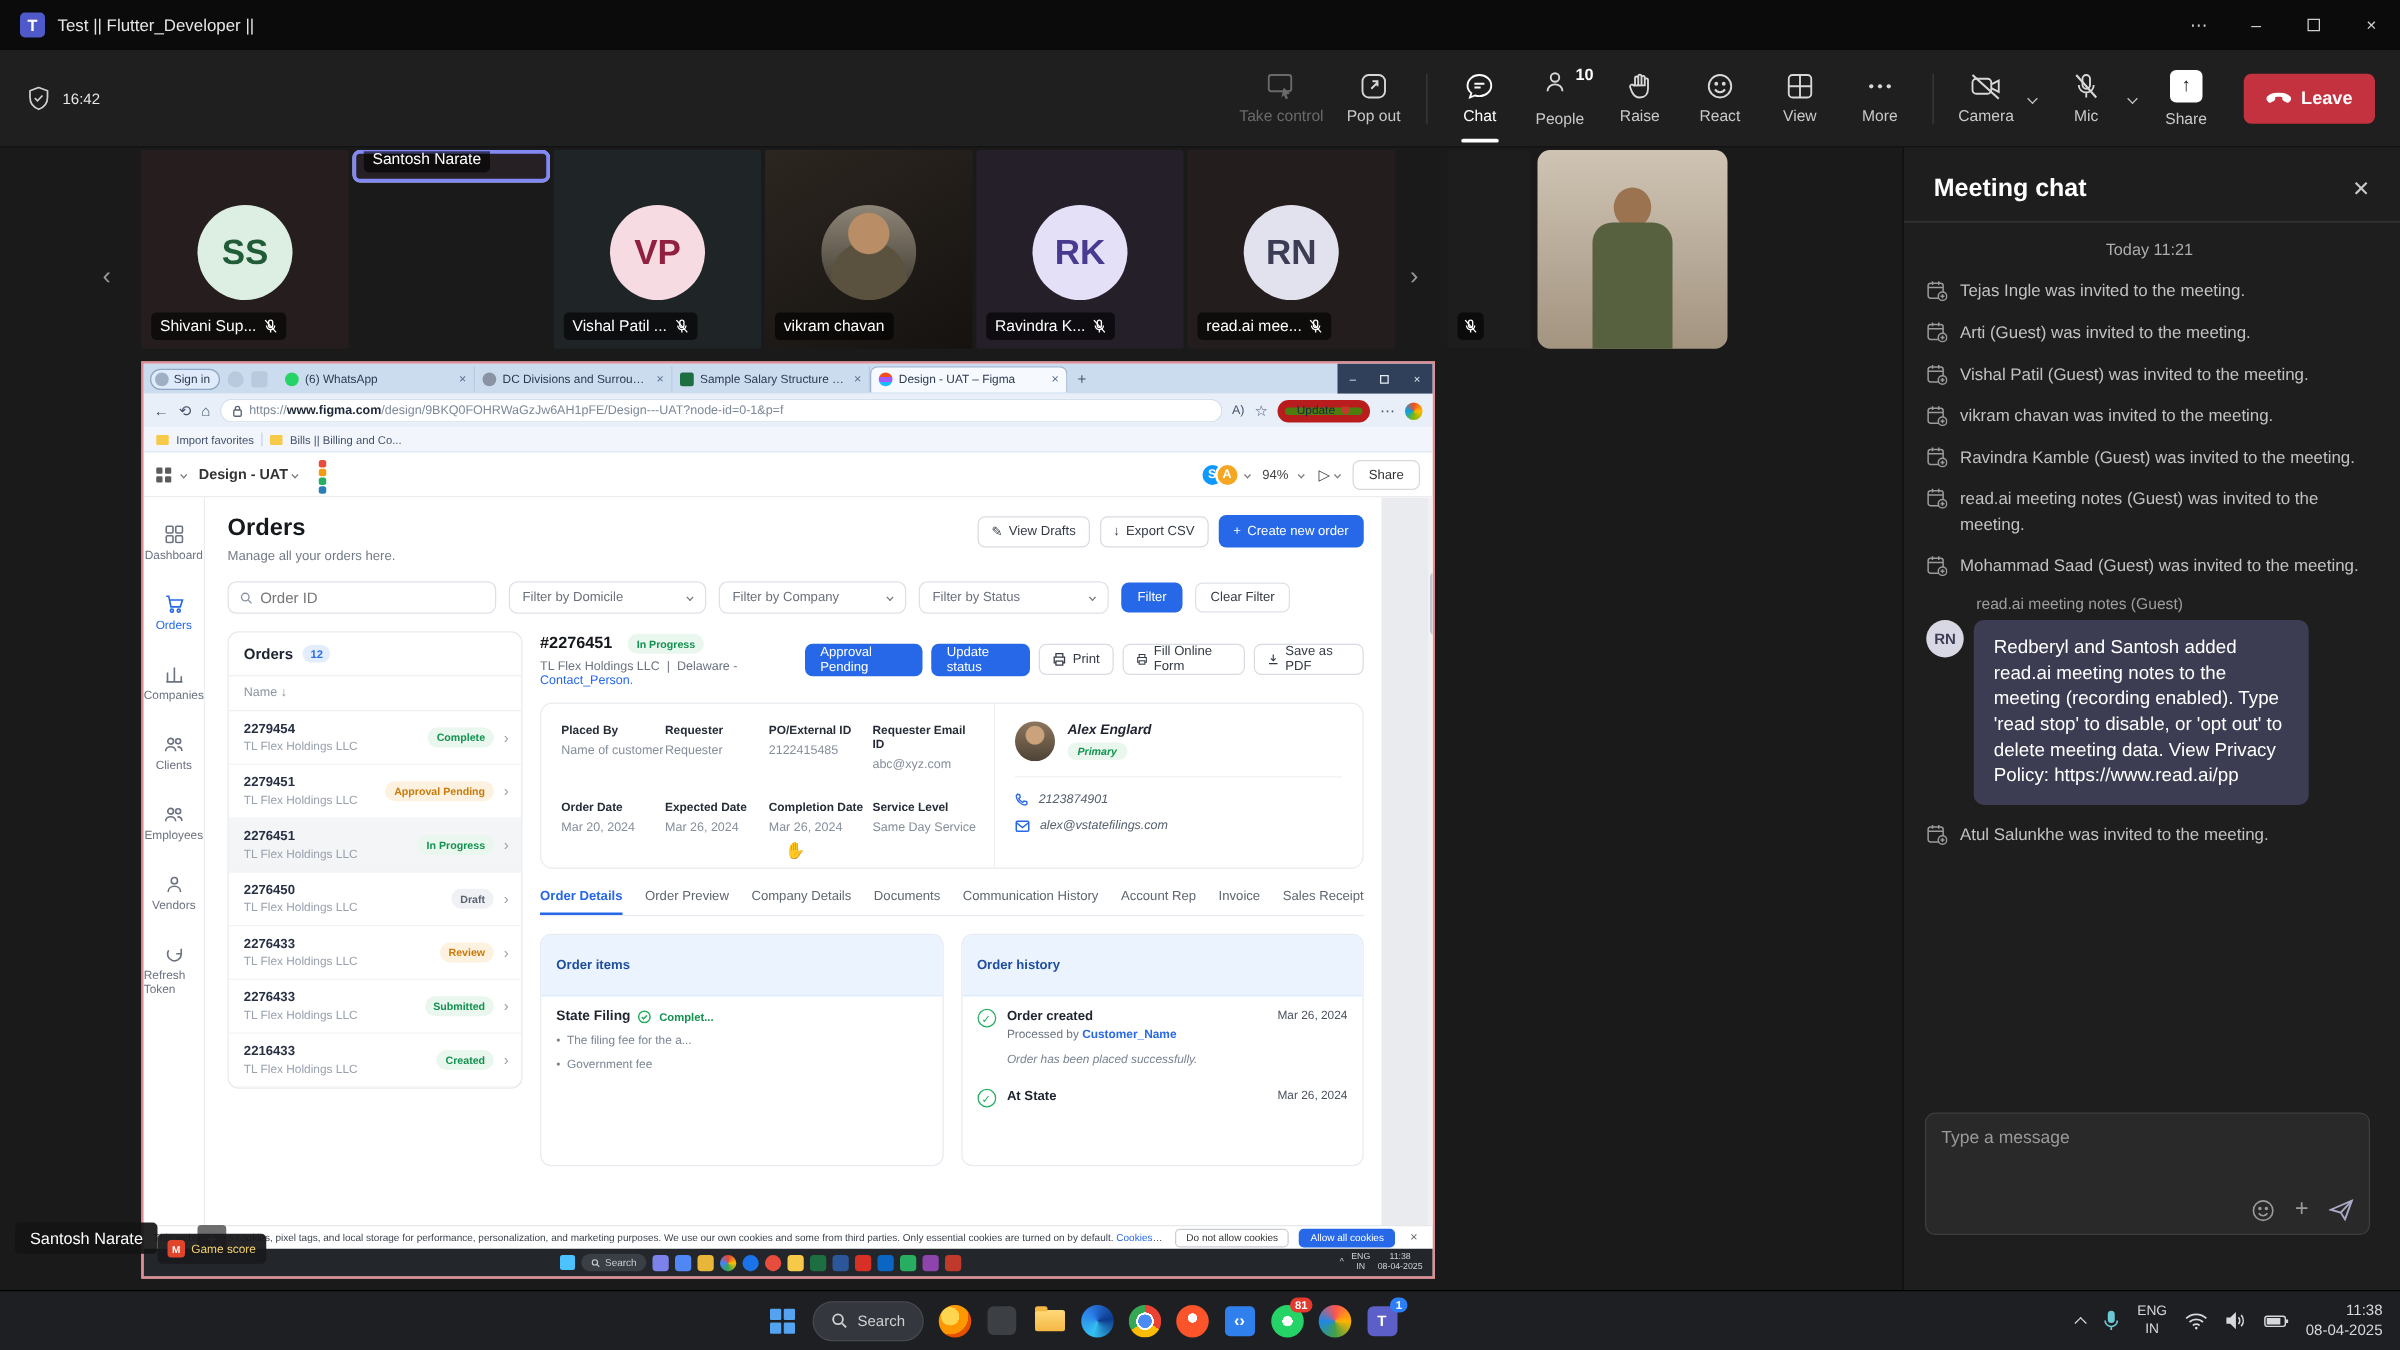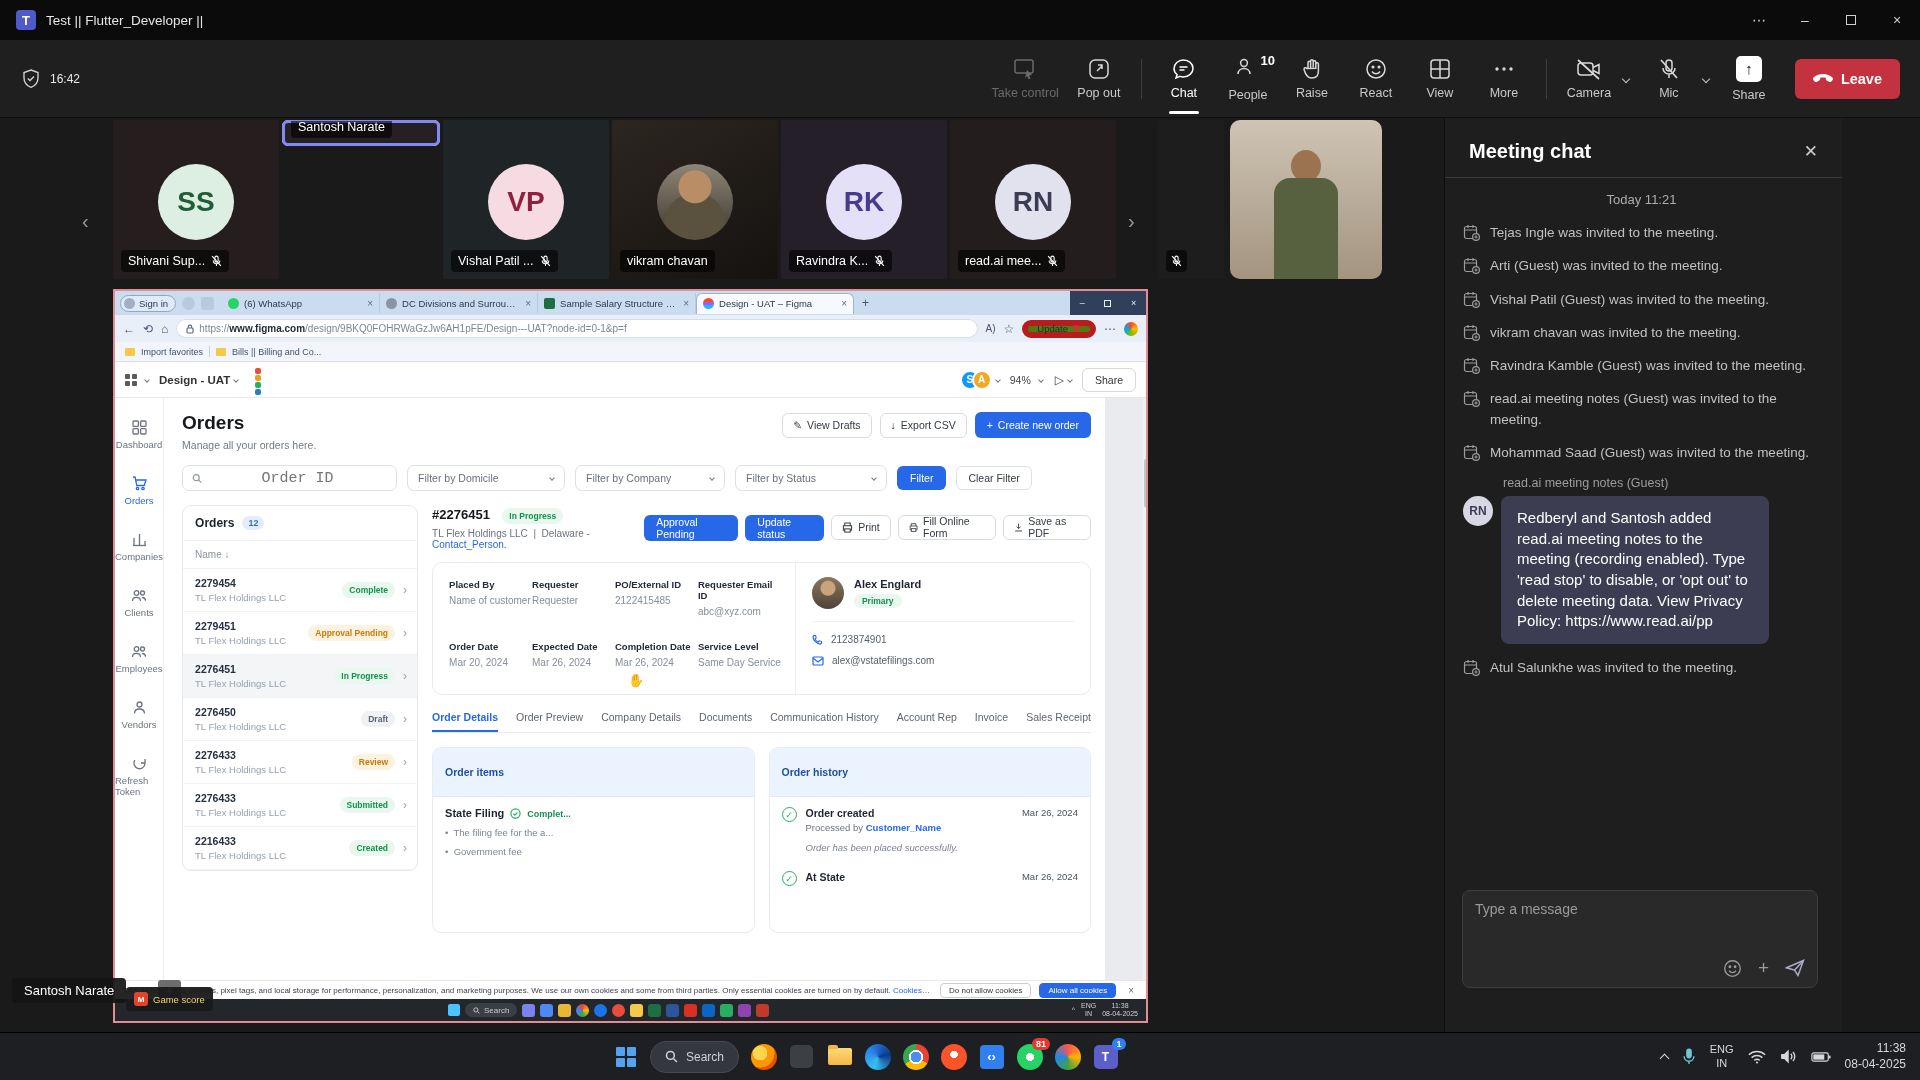--- a/index.html
+++ b/index.html
@@ -104,21 +104,21 @@
 
   .apphead { display:flex; align-items:flex-start; }
   .h1 { font-size:19px; font-weight:bold; color:#15181d; }
   .sub { font-size:10.5px; color:#737b88; margin-top:5px; }
   .headbtns { margin-left:auto; display:flex; gap:8px; align-items:center; }
   .obtn { display:flex; align-items:center; gap:5px; border:1px solid #d8dce2; border-radius:6px; height:25px; padding:0 10px; font-size:10.5px; color:#333a45; background:#fff; }
   .bluebtn { display:flex; align-items:center; gap:5px; background:#2668e8; color:#fff; border-radius:6px; height:26px; padding:0 12px; font-size:10.5px; border:none; }
 
   .filters { display:flex; align-items:center; gap:10px; margin-top:14px; }
   .searchpill { display:flex; align-items:center; gap:6px; width:215px; height:26px; border:1px solid #dde1e7; border-radius:7px; padding:0 9px; color:#8a93a1; font-size:10.5px; background:#fff; }
-  .searchpill input { border:none; outline:none; width:100%; font-size:15px; color:#333; font-family:Liberation Mono, monospace;text-align:center; }
+  .searchpill input { border:none; outline:none; width:100%; font-size:12px; color:#333; font-family:Liberation Sans, sans-serif; }
   .sel { display:flex; align-items:center; justify-content:space-between; width:158px; height:26px; border:1px solid #dde1e7; border-radius:7px; padding:0 10px; font-size:10.5px; color:#69707c; background:#fff; }
   .filterbtn { background:#2668e8; color:#fff; border-radius:6px; height:24px; padding:0 13px; font-size:10.5px; display:flex; align-items:center; }
   .clearbtn { border:1px solid #dde1e7; border-radius:6px; height:24px; padding:0 11px; font-size:10.5px; color:#333a45; display:flex; align-items:center; background:#fff; }
 
   .contentrow { display:flex; gap:14px; margin-top:14px; align-items:flex-start; }
   .listpanel { width:236px; border:1px solid #e7eaee; border-radius:9px; background:#fff; overflow:hidden; flex:none; }
   .lp-head { display:flex; align-items:center; gap:8px; padding:10px 12px; border-bottom:1px solid #eef0f3; }
   .lp-title { font-size:12px; font-weight:bold; color:#1b2230; }
   .lp-count { background:#e4edfd; color:#2b6fe8; font-size:9px; font-weight:bold; border-radius:8px; padding:2px 6px; }
   .lp-name { padding:8px 12px; font-size:10px; color:#8a94a3; border-bottom:1px solid #eef0f3; }
@@ -136,21 +136,21 @@
   .dhead { display:flex; align-items:center; }
   .dno { font-size:13px; font-weight:bold; color:#15181d; }
   .dstat { font-size:8.5px; font-weight:bold; color:#12924f; background:#e9f7ef; border-radius:9px; padding:3px 7px; margin-left:8px; }
   .dsub { font-size:10px; color:#6b7280; margin-top:5px; }
   .dsub .lnk { color:#2668e8; }
   .dbtns { margin-left:auto; display:flex; gap:7px; }
   .fieldscard { border:1px solid #e8ebf0; border-radius:10px; margin-top:12px; display:flex; }
   .fgrid { flex:1; display:grid; grid-template-columns:repeat(4,1fr); grid-row-gap:24px; padding:16px 14px 26px 16px; position:relative; }
   .flabel { font-size:9.5px; font-weight:bold; color:#252c38; }
   .fvalue { font-size:10px; color:#858e9b; margin-top:5px; }
-  .ccard { width:295px; border-left:1px solid #eef1f4; padding:14px 16px; }
+  .ccard { width:295px; border-left:1px solid #eef1f4; padding:14px 16px;font-style:italic; }
   .ccair { display:flex; align-items:center; gap:10px; }
   .cav { width:32px; height:32px; border-radius:50%; background:radial-gradient(circle at 50% 35%, #caa27c 0 7px, transparent 8px), linear-gradient(#8c765e,#4e4336); }
   .cname { font-size:11px; font-weight:bold; color:#1f2430; }
   .cprim { display:inline-block; margin-top:4px; font-size:8.5px; font-weight:bold; color:#12924f; background:#e9f7ef; border-radius:8px; padding:2px 8px; }
   .cdiv { height:1px; background:#eef1f4; margin:12px 0; }
   .crow { display:flex; align-items:center; gap:8px; font-size:10px; color:#55606e; margin-top:10px; }
   .handcursor { position:absolute; left:54%; bottom:6px; font-size:13px; }
 
   .dtabs { display:flex; gap:18px; margin-top:16px; border-bottom:1px solid #e8ebf0; }
   .dtab { font-size:10.5px; color:#5f6670; padding-bottom:7px; white-space:nowrap; }
@@ -187,21 +187,21 @@
   .mb-tray { margin-left:auto; display:flex; align-items:center; gap:6px; color:#cfd2d8; font-size:7px; text-align:center; line-height:1.15; }
 
   
   .presenter { position:absolute; left:12px; top:860px; height:25px; background:rgba(20,20,20,.92); border-radius:4px; color:#fff; font-size:13px; display:flex; align-items:center; padding:0 12px; z-index:40; }
   .plusbox { position:absolute; left:158px; top:862px; width:23px; height:22px; background:#6d6d6d; color:#fff; font-size:14px; display:flex; align-items:center; justify-content:center; border-radius:3px; z-index:40; }
   .gamescore { position:absolute; left:126px; top:869px; height:24px; background:rgba(25,25,28,.95); border-radius:4px; display:flex; align-items:center; gap:5px; padding:0 8px; z-index:45; }
   .gs-badge { width:14px; height:14px; border-radius:3px; background:#e0452c; color:#fff; font-size:8px; font-weight:bold; display:flex; align-items:center; justify-content:center; }
   .gs-txt { color:#f5d36b; font-size:9.5px; white-space:nowrap; }
 
   
-  .chatpanel { position:absolute; left:1444px; top:0; width:398px; height:914px; background:#1e1e1e; border-left:1px solid #0c0c0c; }
+  .chatpanel { position:absolute; left:1522px; top:0; width:398px; height:914px; background:#1e1e1e; border-left:1px solid #0c0c0c; }
   .ch-head { display:flex; align-items:center; padding:22px 24px 14px; }
   .ch-title { color:#fff; font-size:20px; font-weight:bold; }
   .ch-x { margin-left:auto; color:#c9c9c9; font-size:17px; }
   .ch-div { height:1px; background:#3a3a3a; }
   .ch-body { padding:14px 22px 0 18px; }
   .ch-date { text-align:center; color:#adadad; font-size:13px; margin-bottom:16px; }
   .sysmsg { display:flex; gap:10px; margin-bottom:13px; }
   .sysmsg .txt { color:#c2c2c2; font-size:13.5px; line-height:1.5; max-width:320px; }
   .calic { flex:none; margin-top:1px; }
   .sender { color:#9d9d9d; font-size:12.5px; margin:10px 0 6px 40px; }

